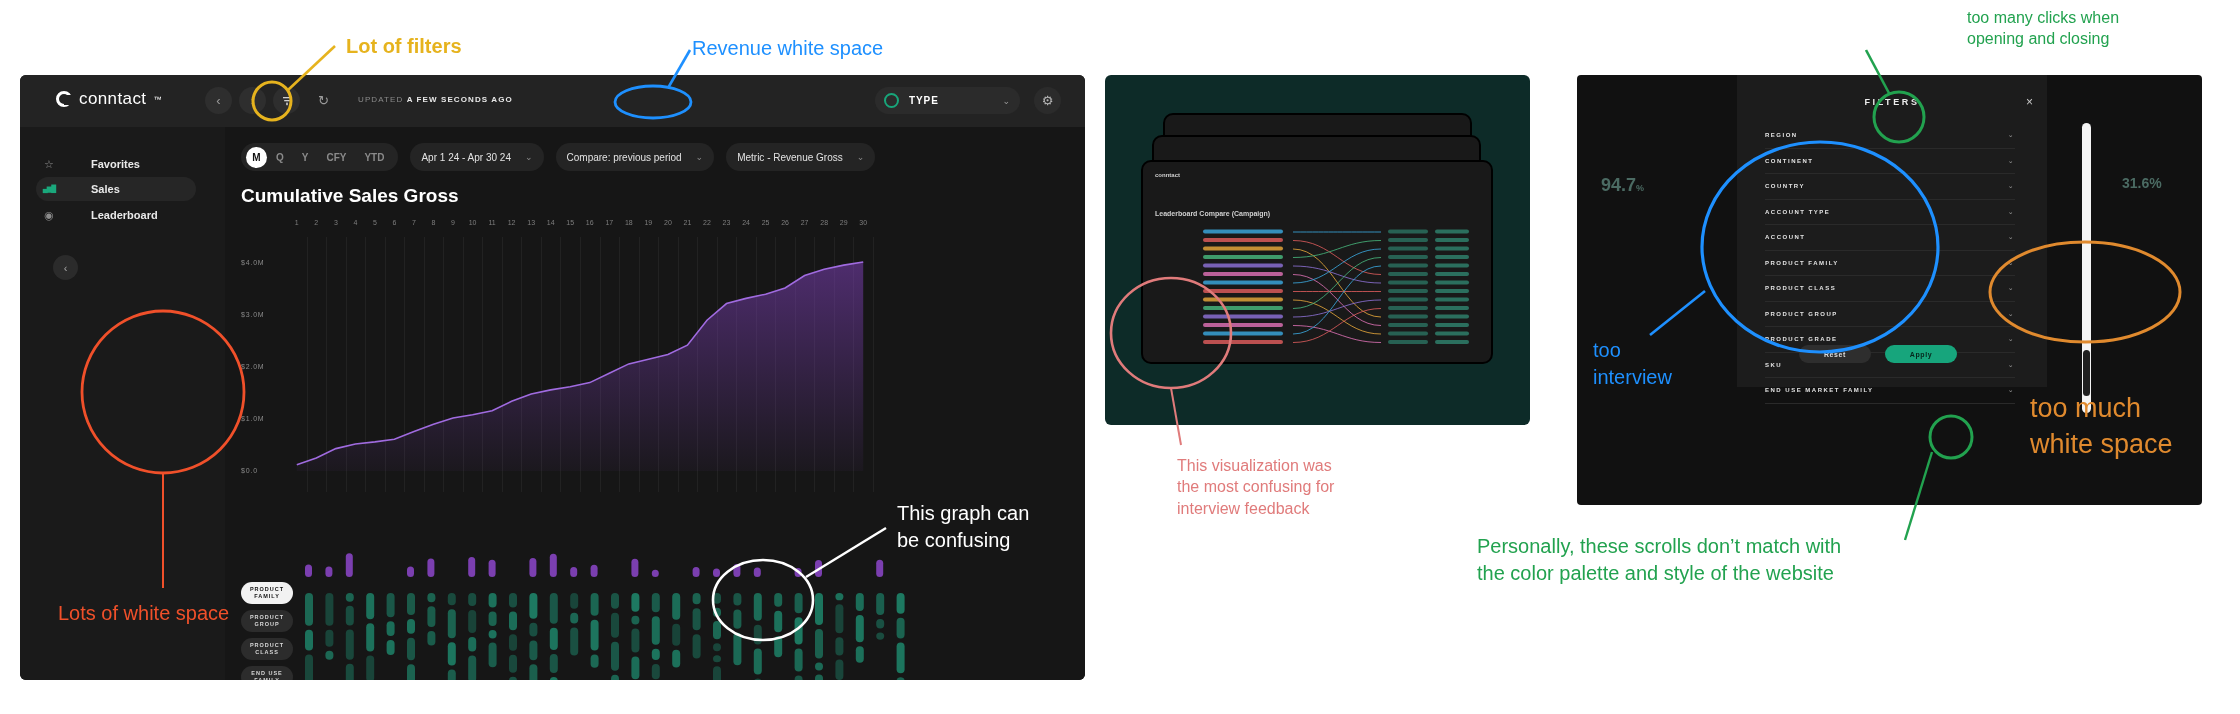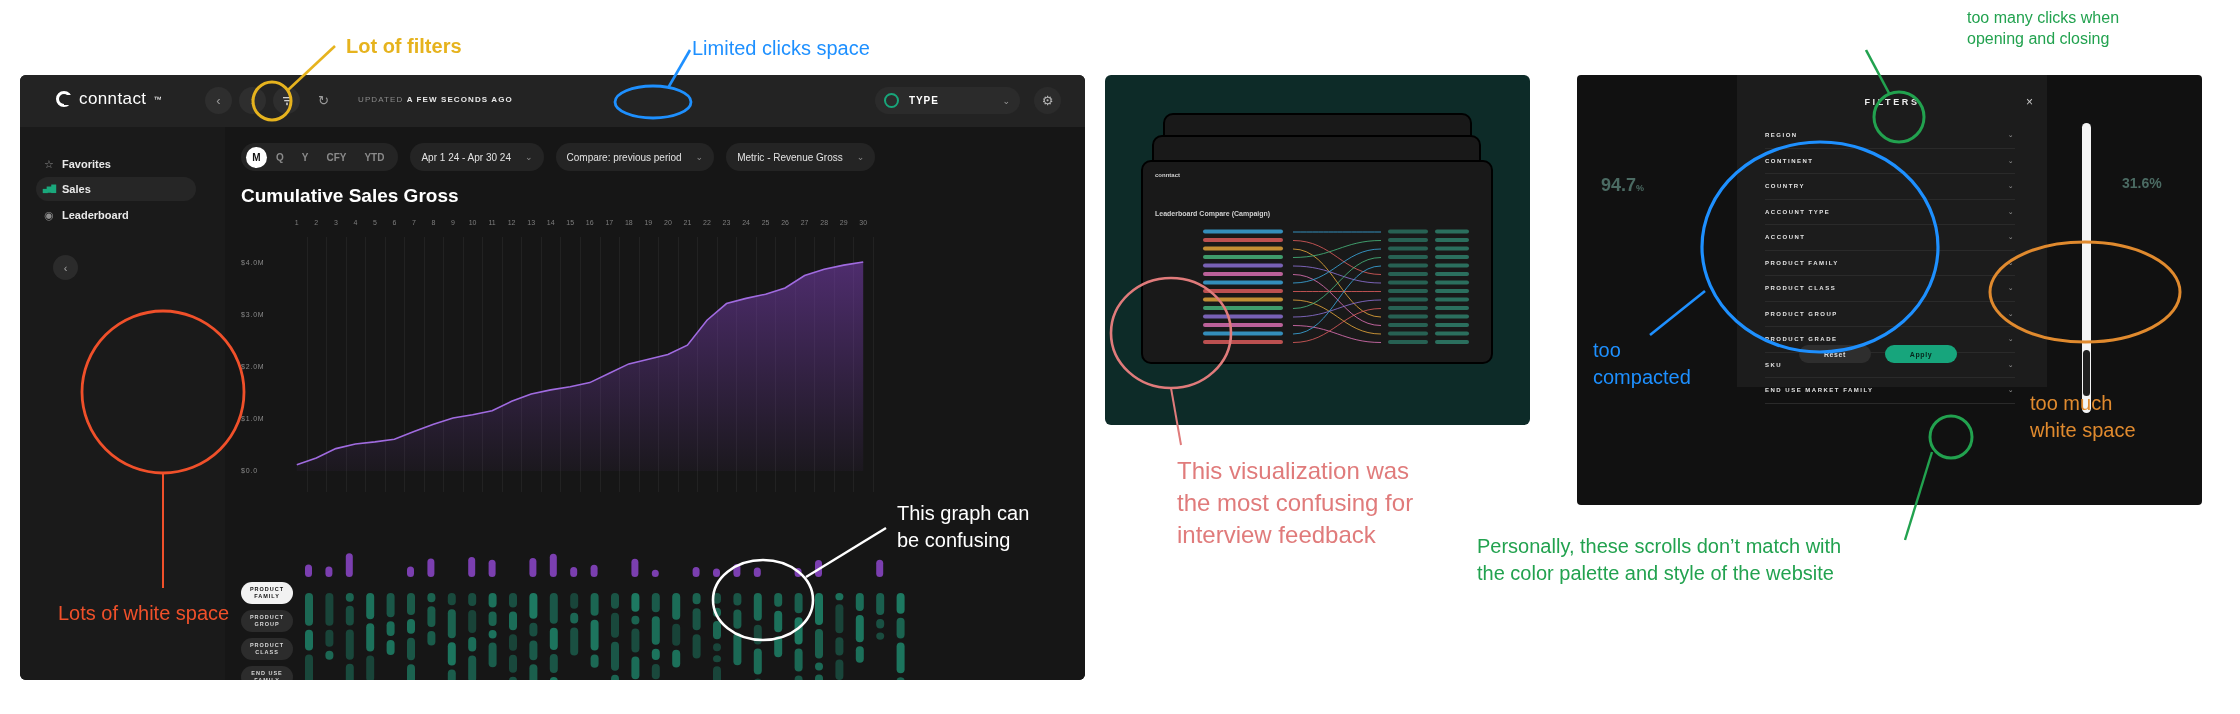--- a/index.html
+++ b/index.html
@@ -27,21 +27,21 @@
   .demo-ring{width:15px;height:15px;margin-left:9px;border-radius:50%;border:2.5px solid #18a57a;box-sizing:border-box;}
   .demo-label{color:#fff;font-size:10px;font-weight:bold;letter-spacing:.9px;margin-left:10px;}
   .demo-car{margin-left:auto;margin-right:10px;color:#9a9a9a;font-size:9px;}
   #gear-btn{position:absolute;left:1014px;top:12px;width:27px;height:27px;border-radius:50%;background:#2b2b2b;
             display:flex;align-items:center;justify-content:center;color:#b5b5b5;font-size:13px;}
 
   
   #app-sidebar{position:absolute;left:0;top:52px;width:205px;height:553px;background:#1a1a1a;}
   .side-item{position:absolute;left:16px;width:160px;height:24px;border-radius:12px;display:flex;align-items:center;}
   .side-item .ic{width:26px;text-align:center;font-size:11px;color:#8d8d8d;}
-  .side-item .lb{color:#e9e9e9;font-size:11px;font-weight:bold;}
+  .side-item .lb{color:#e9e9e9;font-size:11px;font-weight:bold;margin-left:29px;}
   #side-fav{top:25px;} #side-sales{top:50px;background:#262626;}
   #side-sales .ic{color:#1aa87c;} #side-ops{top:76px;}
   #side-collapse{position:absolute;left:33px;top:128px;width:25px;height:25px;border-radius:50%;background:#2b2b2b;
                  color:#a5a5a5;font-size:11px;display:flex;align-items:center;justify-content:center;}
 
   
   #app-content{position:absolute;left:205px;top:52px;width:860px;height:553px;background:#161616;}
   #filter-row{position:absolute;left:16px;top:16px;display:flex;align-items:center;gap:12px;}
   .seg{height:28px;border-radius:14px;background:#242424;display:flex;align-items:center;padding:0 5px;}
   .seg span{font-size:10px;color:#8a8a8a;padding:0 9px;font-weight:bold;}
@@ -555,27 +555,27 @@
   <ellipse cx="1820" cy="247" rx="118" ry="105" fill="none" stroke="#1e90ff" stroke-width="3.2"></ellipse>
   <path d="M1705 291 L 1650 335" stroke="#1e90ff" stroke-width="2.6" fill="none"></path>
 
   <ellipse cx="2085" cy="292" rx="95" ry="50" fill="none" stroke="#e08a2e" stroke-width="3"></ellipse>
 
   <ellipse cx="1951" cy="437" rx="21" ry="21" fill="none" stroke="#22a24f" stroke-width="3"></ellipse>
   <path d="M1932 452 L 1905 540" stroke="#22a24f" stroke-width="2.4" fill="none"></path>
 </svg>
 
 <div class="ann" style="left:346px;top:33px;color:#e6b31e;font-size:20px;font-weight:bold;">Lot of filters</div>
-<div class="ann" style="left:692px;top:35px;color:#1e90ff;font-size:20px;">Limited clicks space</div>
+<div class="ann" style="left:692px;top:35px;color:#1e90ff;font-size:20px;">Revenue white space</div>
 <div class="ann" style="left:58px;top:600px;color:#f0502a;font-size:20px;">Lots of white space</div>
 <div class="ann" style="left:897px;top:500px;color:#ffffff;font-size:20px;">This graph can
 be confusing</div>
-<div class="ann" style="left:1177px;top:455px;color:#e07b7b;font-size:24px;">This visualization was
+<div class="ann" style="left:1177px;top:455px;color:#e07b7b;font-size:16px;">This visualization was
 the most confusing for
 interview feedback</div>
 <div class="ann" style="left:1967px;top:7px;color:#22a24f;font-size:16px;">too many clicks when
 opening and closing</div>
 <div class="ann" style="left:1593px;top:337px;color:#1e90ff;font-size:20px;">too
-compacted</div>
-<div class="ann" style="left:2030px;top:390px;color:#e08a2e;font-size:20px;">too much
+interview</div>
+<div class="ann" style="left:2030px;top:390px;color:#e08a2e;font-size:27px;">too much
 white space</div>
 <div class="ann" style="left:1477px;top:533px;color:#22a24f;font-size:20px;">Personally, these scrolls don’t match with
 the color palette and style of the website</div>
 
 </body></html>

